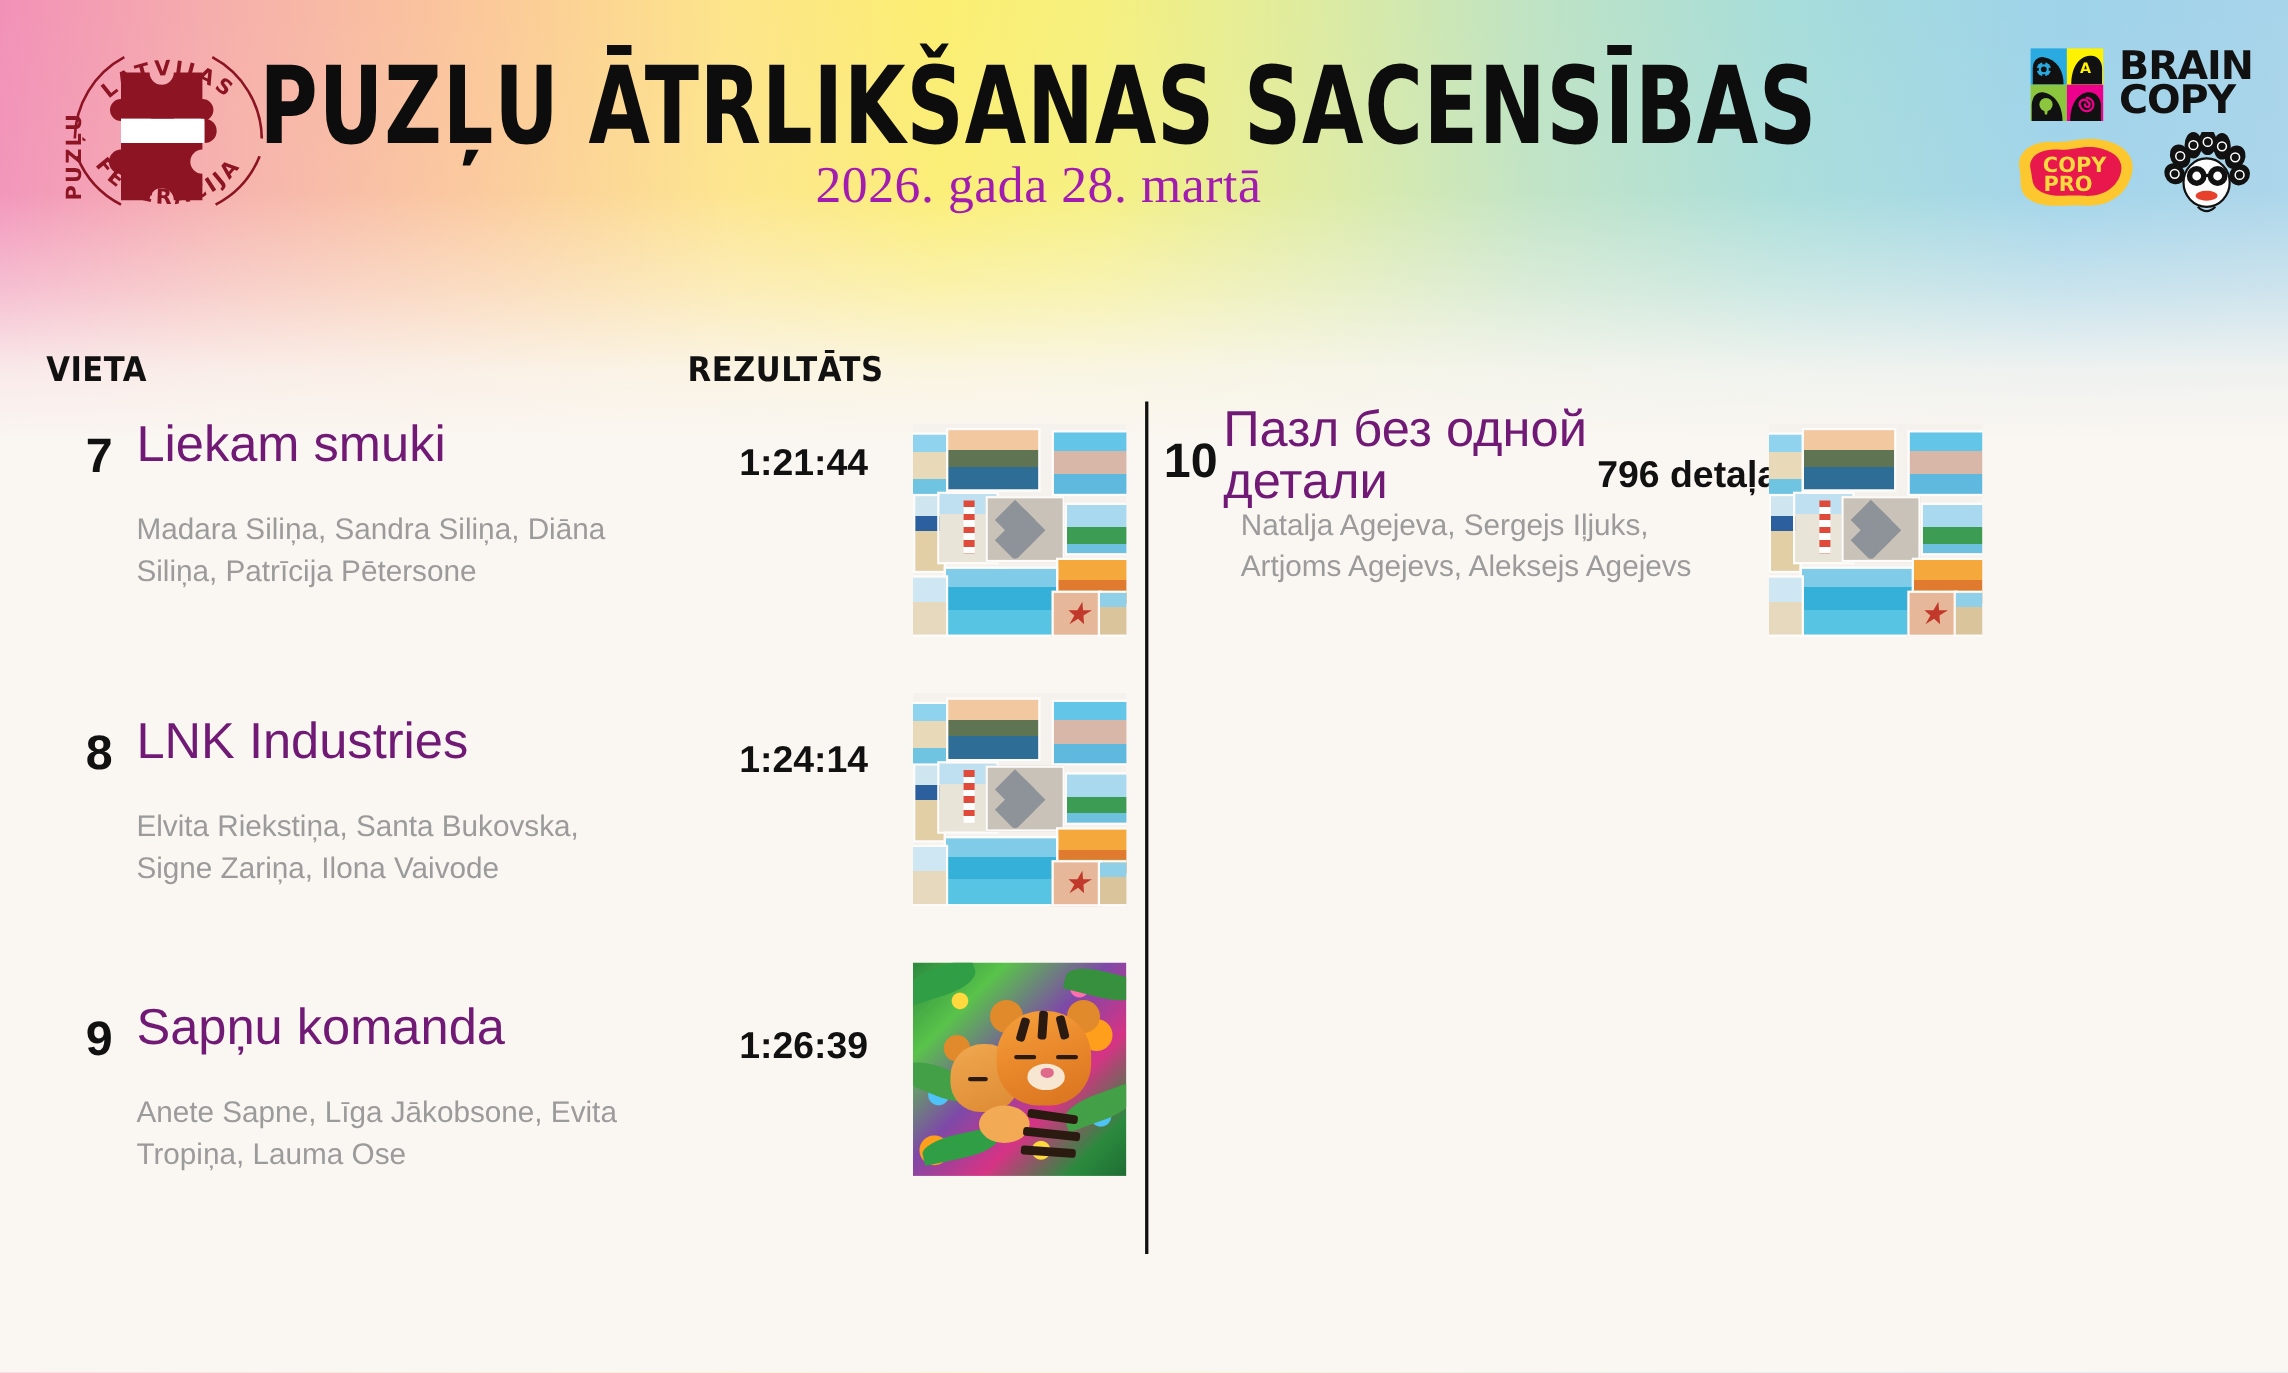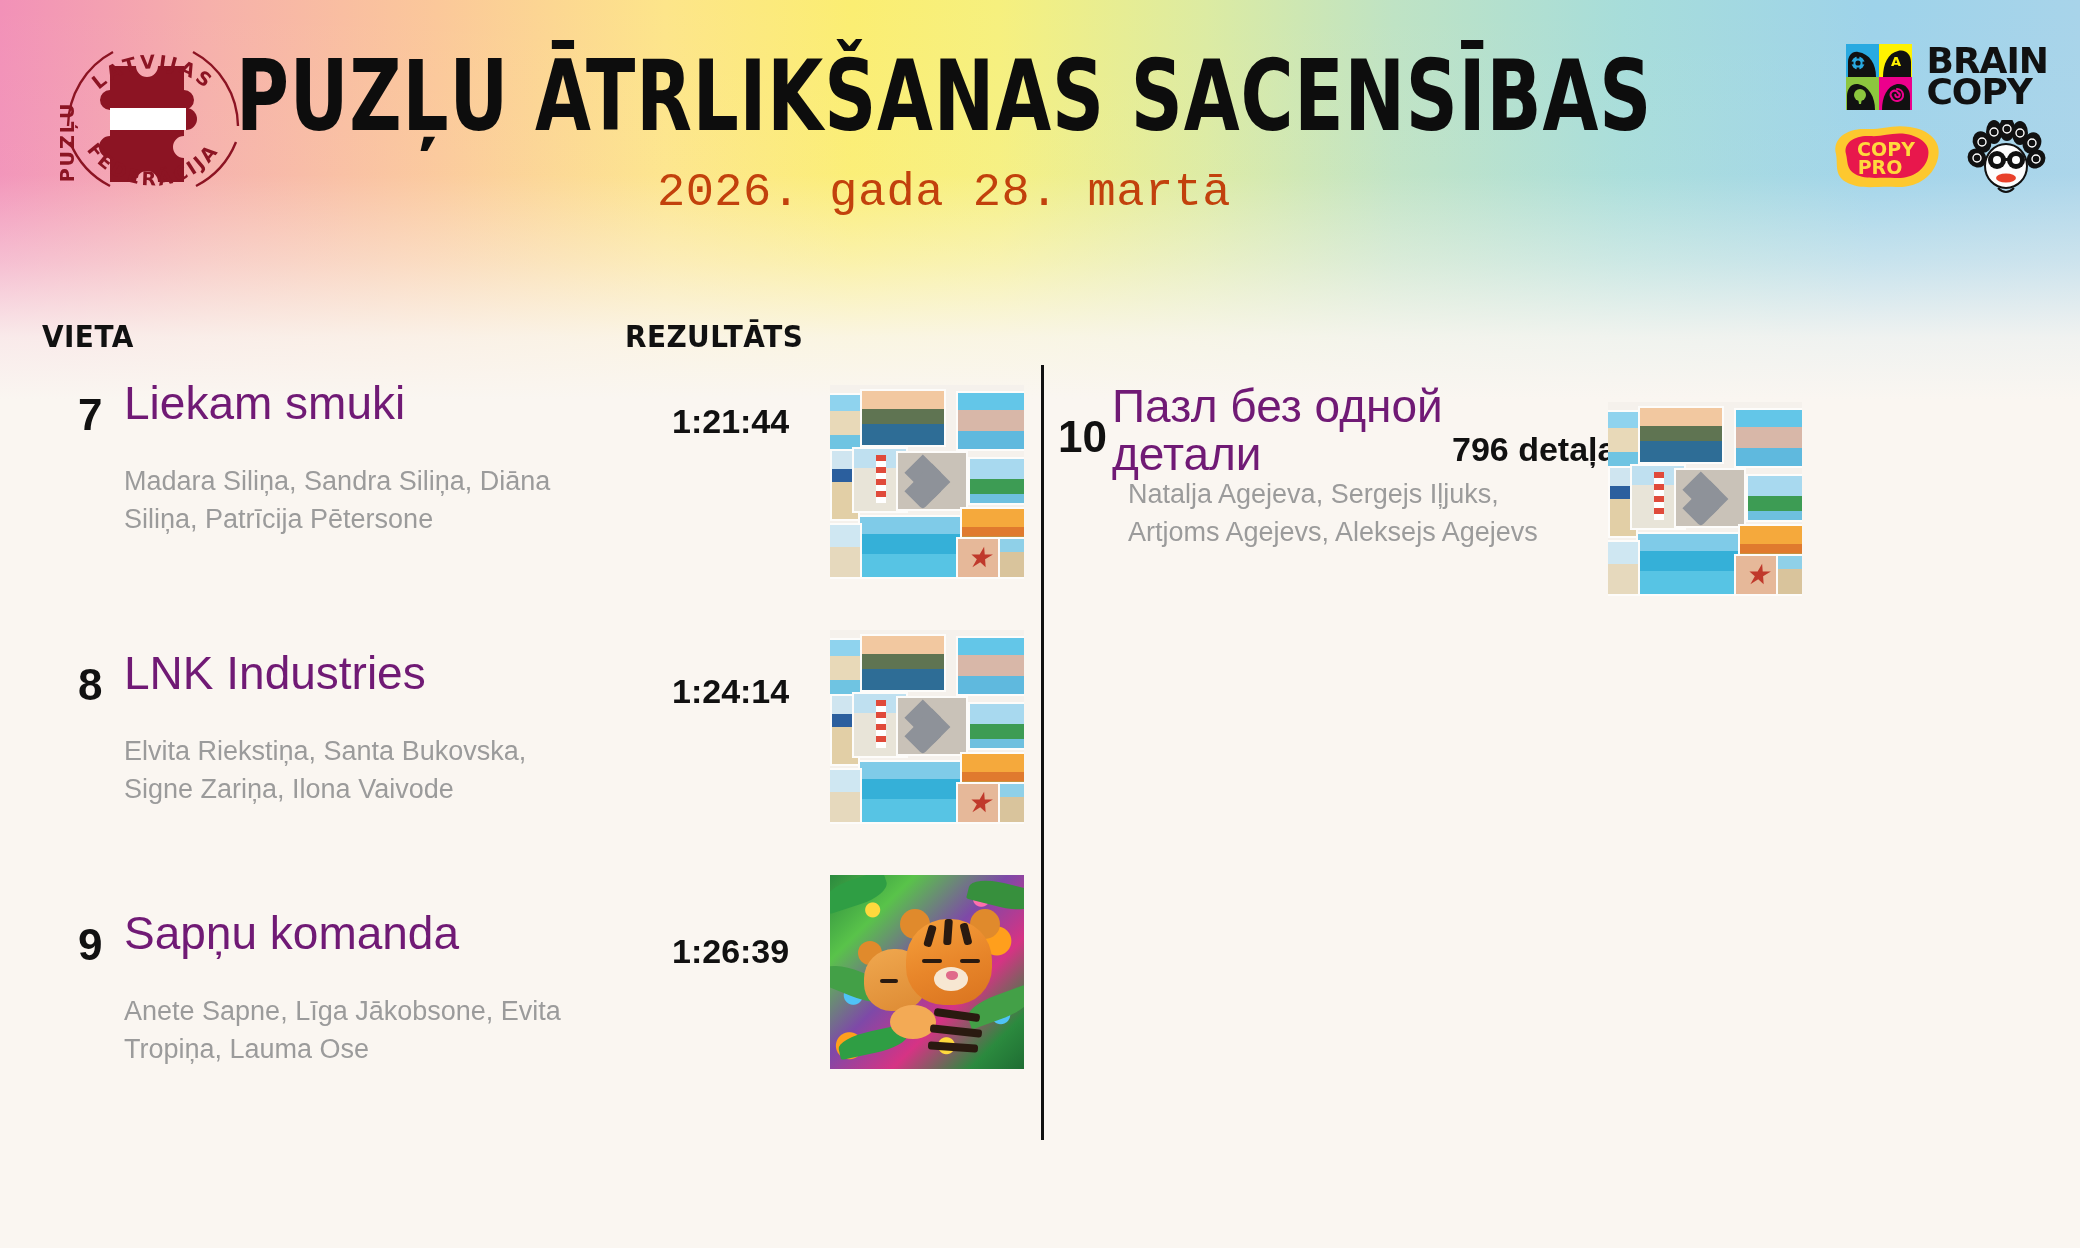--- a/index.html
+++ b/index.html
@@ -52,24 +52,24 @@
     font-weight:700;
     font-size:84px;
     letter-spacing:1px;
     color:#0d0d0d;
     line-height:1;
     transform:scaleX(0.86) scaleY(1.16);
     transform-origin:center top;
     white-space:nowrap;
   }
   #event-date{
-    margin-top:34px;
-    font-family:Liberation Mono, monospace;
+    margin-top:10px;
+    font-family:Liberation Serif, serif;
     font-size:47px;
-    color:#c2410c;
+    color:#a21caf;
     letter-spacing:0.5px;
   }
 
   
   #sponsor-logos{
     position:absolute; right:32px; top:44px;
     display:flex; flex-direction:column; gap:10px; align-items:flex-end;
   }
   #brain-games-logo{ display:flex; align-items:center; gap:14px; }
   .bg-grid{
@@ -168,21 +168,21 @@
   #row-9 .row-rank   { top:25px; }
   #row-9 .row-team   { top:14px; }
   #row-9 .row-members{ top:97px; }
   #row-9 .row-time   { top:37px; }
   #row-9 .row-thumb  { top:-20px; }
 
   
   #right-results{
     position:absolute; left:1050px; top:365px; width:1030px;
   }
-  #row-10{ position:absolute; left:0; top:17px; width:1030px; height:230px; }
+  #row-10{ position:absolute; left:0; top:0; width:1030px; height:230px; }
   #row-10 .row-rank   { left:8px;  top:30px; }
   #row-10 .row-team   { left:62px; top:0px; max-width:420px; }
   #row-10 .row-members{ left:62px; top:93px; width:430px;margin-left:16px; }
   #row-10 .row-detail {
     position:absolute; left:402px; top:48px;
     font-family:"Liberation Sans", sans-serif;
     font-weight:700; font-size:34px; color:#111;
   }
   #row-10 .row-thumb  { left:558px; top:20px; }
 

